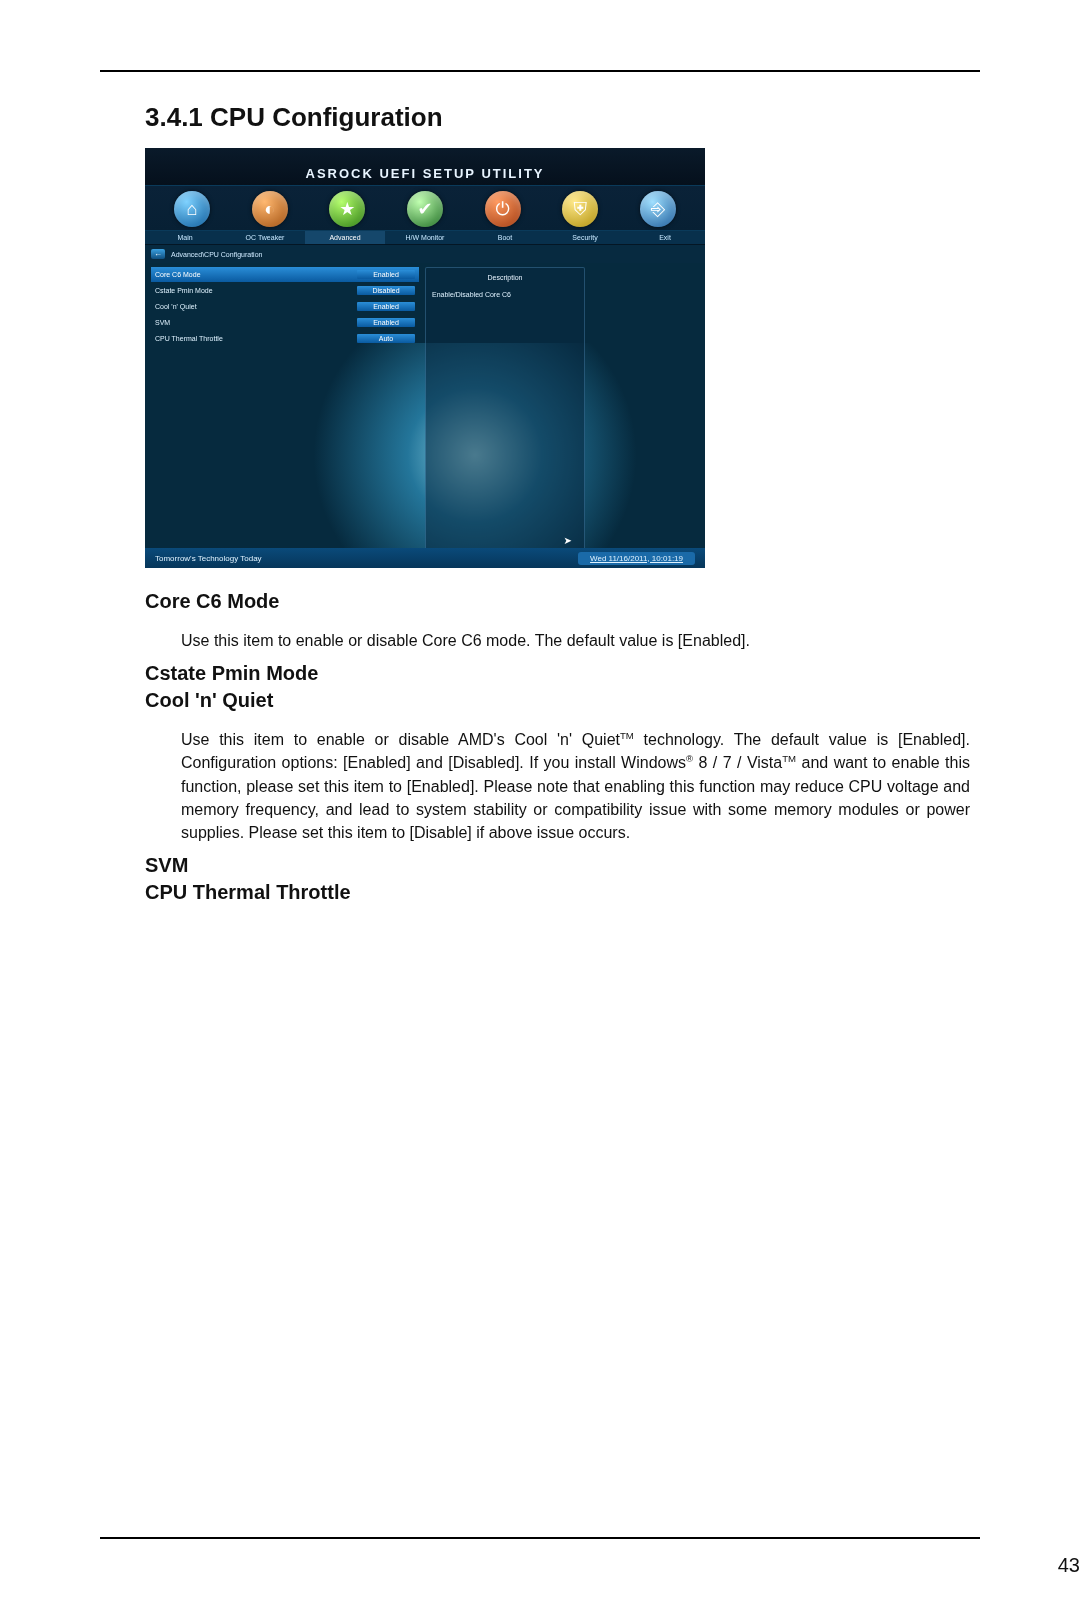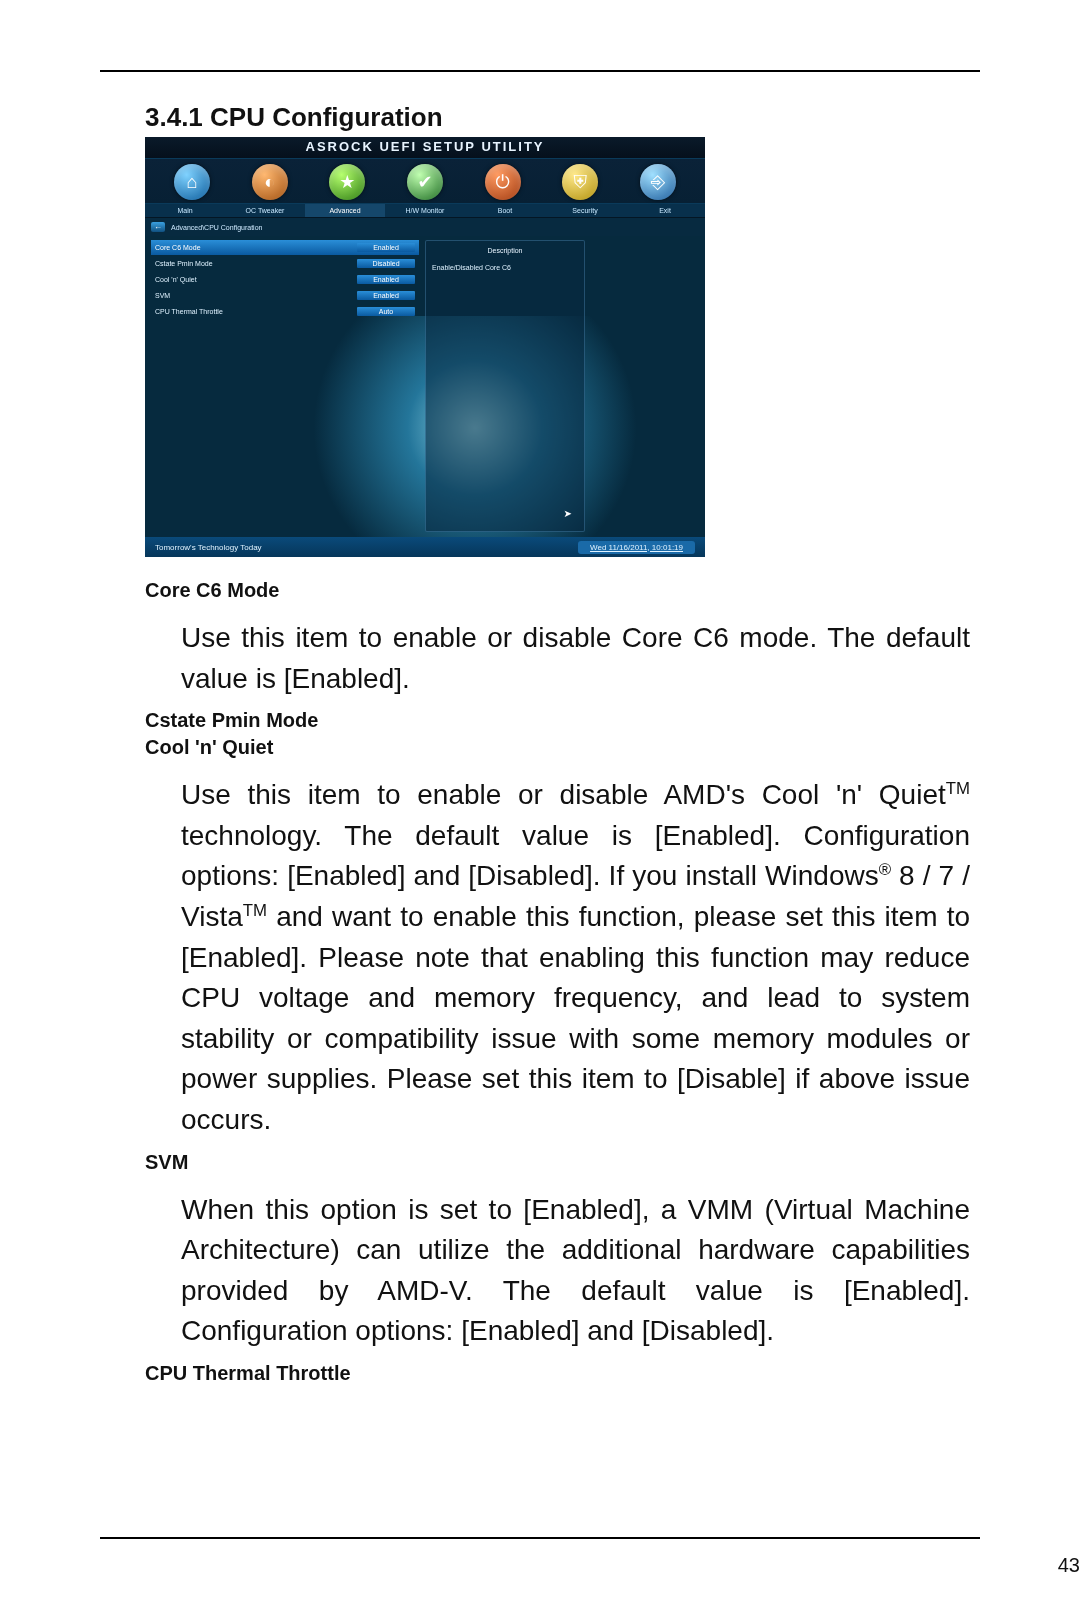--- a/index.html
+++ b/index.html
@@ -18,21 +18,21 @@
     border-top: 2px solid #000;
     margin: 10px 0 20px 0;
   }
   .content {
     padding-left: 45px;
     padding-right: 10px;
   }
   h3.section-title {
     font-size: 26px;
     font-weight: bold;
-    margin: 30px 0 4px 0;
+    margin: 30px 0 15px 0;
   }
   
   .bios {
     width: 560px;
     height: 420px;
     background: #062a3e;
     position: relative;
     overflow: hidden;
     font-family: Verdana, Geneva, sans-serif;
   }
@@ -42,21 +42,21 @@
     width: 420px; height: 280px;
     background: radial-gradient(circle at 50% 40%, rgba(170,240,255,0.9) 0%, rgba(60,180,230,0.55) 25%, rgba(10,60,100,0.0) 60%);
     pointer-events: none;
   }
   .bios-title {
     text-align: center;
     color: #e8f4ff;
     font-weight: bold;
     font-size: 13px;
     letter-spacing: 2px;
-    padding: 2px 0 4px 0;
+    padding: 18px 0 4px 0;
     background: linear-gradient(#0a1a2a,#05101c);
     border-bottom: 1px solid #0a3a5a;
   }
   .bios-icons {
     display: flex;
     justify-content: space-around;
     align-items: center;
     padding: 2px 8px 0 8px;
     height: 44px;
     background: linear-gradient(#0a2238,#072034);
@@ -183,21 +183,21 @@
     text-decoration: underline;
   }
   
   .items { margin-top: 22px; }
   .item-title {
     font-size: 20px;
     font-weight: bold;
     margin: 4px 0 2px 0;
   }
   .item-desc {
-    font-size: 28px;
+    font-size: 16px;
     line-height: 1.45;
     margin: 16px 0 10px 36px;
     text-align: justify;
   }
   sup { font-size: 0.6em; vertical-align: super; }
   .page-number {
     position: absolute;
     bottom: 42px;
     left: 0; right: 0;
     text-align: right;
@@ -289,21 +289,20 @@
     <div class="items">
       <div class="item-title">Core C6 Mode</div>
       <p class="item-desc">Use this item to enable or disable Core C6 mode. The default value is [Enabled].</p>
 
       <div class="item-title">Cstate Pmin Mode</div>
 
       <div class="item-title">Cool 'n' Quiet</div>
       <p class="item-desc">Use this item to enable or disable AMD's Cool 'n' Quiet<sup>TM</sup> technology. The default value is [Enabled]. Configuration options: [Enabled] and [Disabled]. If you install Windows<sup>®</sup> 8 / 7 / Vista<sup>TM</sup> and want to enable this function, please set this item to [Enabled]. Please note that enabling this function may reduce CPU voltage and memory frequency, and lead to system stability or compatibility issue with some memory modules or power supplies. Please set this item to [Disable] if above issue occurs.</p>
 
       <div class="item-title">SVM</div>
-      <p class="item-desc">When this option is set to [Enabled], a VMM (Virtual Machine Architecture) can utilize the additional hardware capabilities provided by AMD-V. The default value is [Enabled]. Configuration options: [Enabled] and [Disabled].</p>
 
       <div class="item-title">CPU Thermal Throttle</div>
     </div>
   </div>
 </div>
 
 <div class="bottom-rule"></div>
 <div class="page-number">43</div>
 
 </body></html>

